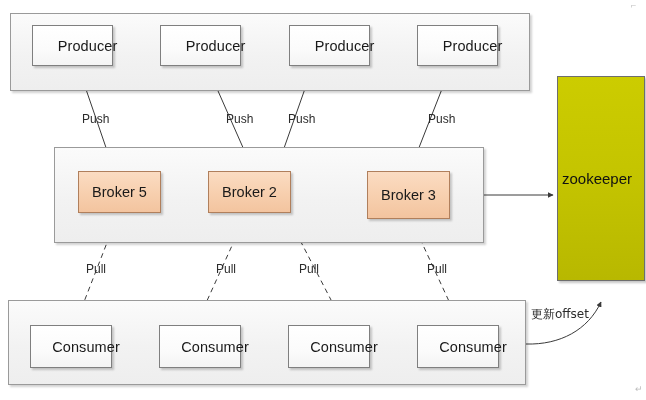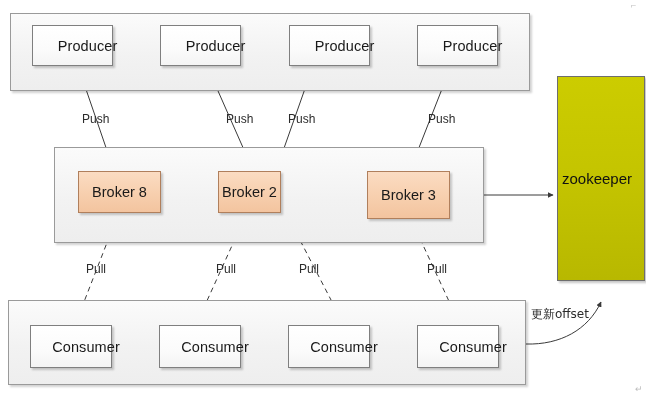--- a/index.html
+++ b/index.html
@@ -168,23 +168,23 @@
   </div>
 
   <div class="edge-label" style="left:82px; top:112px;">Push</div>
   <div class="edge-label" style="left:226px; top:112px;">Push</div>
   <div class="edge-label" style="left:288px; top:112px;">Push</div>
   <div class="edge-label" style="left:428px; top:112px;">Push</div>
 
   <div class="panel" style="left:54px; top:147px; width:430px; height:96px;"></div>
 
   <div class="broker" style="left:78px; top:171px; width:83px; height:42px;">
-    <span>Broker 8</span>
-  </div>
-  <div class="broker" style="left:218px; top:171px; width:63px; height:42px;">
+    <span>Broker 5</span>
+  </div>
+  <div class="broker" style="left:208px; top:171px; width:83px; height:42px;">
     <span>Broker 2</span>
   </div>
   <div class="broker" style="left:367px; top:171px; width:83px; height:48px;">
     <span>Broker 3</span>
   </div>
 
 
   <div class="edge-label" style="left:86px; top:262px;">Pull</div>
   <div class="edge-label" style="left:216px; top:262px;">Pull</div>
   <div class="edge-label" style="left:299px; top:262px;">Pull</div>

